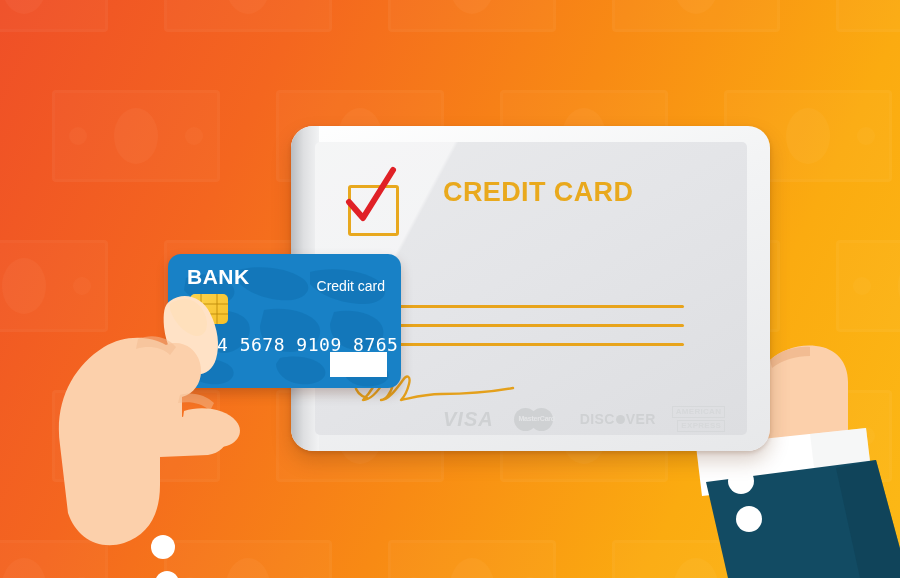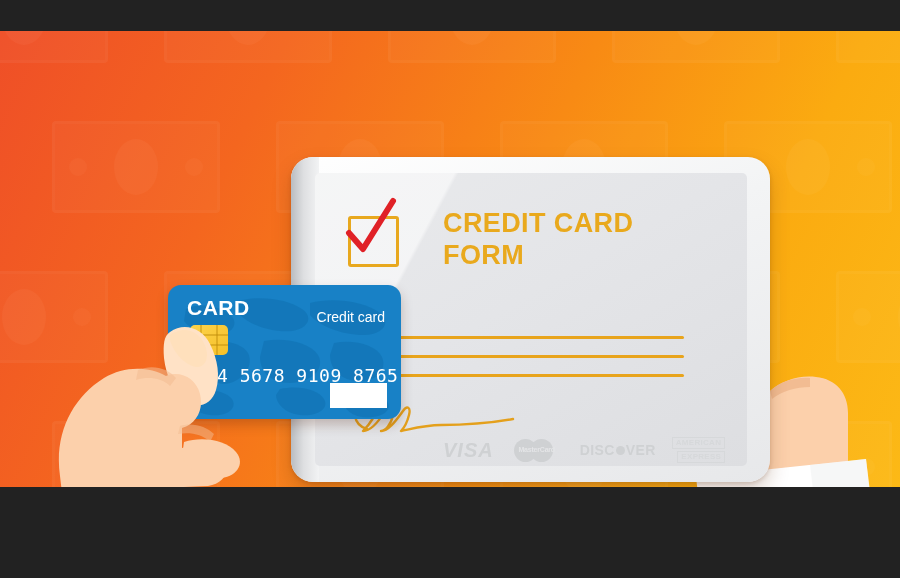--- a/index.html
+++ b/index.html
@@ -1,19 +1,18 @@
 <!DOCTYPE html>
 <html><head>
 <meta charset="utf-8">
 <style>
   html,body{margin:0;padding:0;background:#222;}
   #scene{
-    position:relative;width:900px;height:456px;overflow:hidden;
+    position:relative;width:900px;height:578px;overflow:hidden;
     font-family:"Liberation Sans", sans-serif;
-    margin-top:31px;
   }
 
   
   .bg-gradient{
     position:absolute;inset:0;
     background:linear-gradient(115deg,#ef4f27 0%,#f4661f 26%,#f88a14 54%,#fbab10 78%,#fcb916 100%);
   }
   .bg-notes{position:absolute;inset:-60px;opacity:.50;}
   .note{
     position:absolute;width:168px;height:92px;border-radius:4px;
@@ -224,21 +223,20 @@
     <div class="screen">
       <div class="screen-sheen"></div>
 
       <div class="checkbox"></div>
       <svg class="tick" viewBox="0 0 56 60">
         <path d="M6,34 L20,50 L50,2" fill="none" stroke="#e02127" stroke-width="6" stroke-linecap="round" stroke-linejoin="round"></path>
       </svg>
 
       <div class="form-title">
         <div>CREDIT CARD</div>
-        <div>FORM</div>
       </div>
 
       <div class="lines">
         <div class="line"></div>
         <div class="line"></div>
         <div class="line"></div>
       </div>
 
       <svg class="signature" viewBox="0 0 190 48">
         <path d="M22,44 C8,40 6,24 16,14 C24,6 34,10 32,22 C30,34 22,42 18,46
@@ -274,21 +272,21 @@
         <path d="M70,16 C92,10 120,14 134,24 C146,32 140,44 124,46 C104,48 82,40 72,30 Z"></path>
         <path d="M142,18 C164,12 196,16 212,28 C224,38 214,50 196,50 C172,50 150,40 142,30 Z"></path>
         <path d="M40,58 C56,54 74,58 80,68 C86,80 76,94 62,98 C48,102 38,92 36,80 Z"></path>
         <path d="M96,56 C118,52 142,58 150,70 C158,84 142,98 122,98 C102,98 92,86 92,72 Z"></path>
         <path d="M166,58 C186,54 208,60 214,72 C220,86 206,98 188,96 C170,94 162,82 162,70 Z"></path>
         <path d="M22,106 C38,102 58,106 64,114 C70,124 58,132 42,130 C26,128 18,118 18,112 Z"></path>
         <path d="M112,104 C130,100 150,104 156,114 C162,124 148,132 132,130 C116,128 108,118 108,110 Z"></path>
         <path d="M178,106 C196,102 216,108 220,118 C224,128 210,134 194,132 C180,130 174,120 174,112 Z"></path>
       </g>
     </svg>
-    <div class="card-bank">CARD</div>
+    <div class="card-bank">BANK</div>
     <div class="card-type">Credit card</div>
     <div class="chip"></div>
     <div class="card-number">1234 5678 9109 8765</div>
     <div class="card-strip"></div>
   </div>
 
   <svg class="hand" style="left:20px;top:285px;" width="290" height="293" viewBox="0 0 290 293">
 
     <path class="skin-l" d="M150,16 C164,6 182,12 190,28 C198,44 200,60 196,74
       C192,88 178,94 166,86 C154,78 146,60 144,42 C143,28 144,20 150,16 Z"></path>

